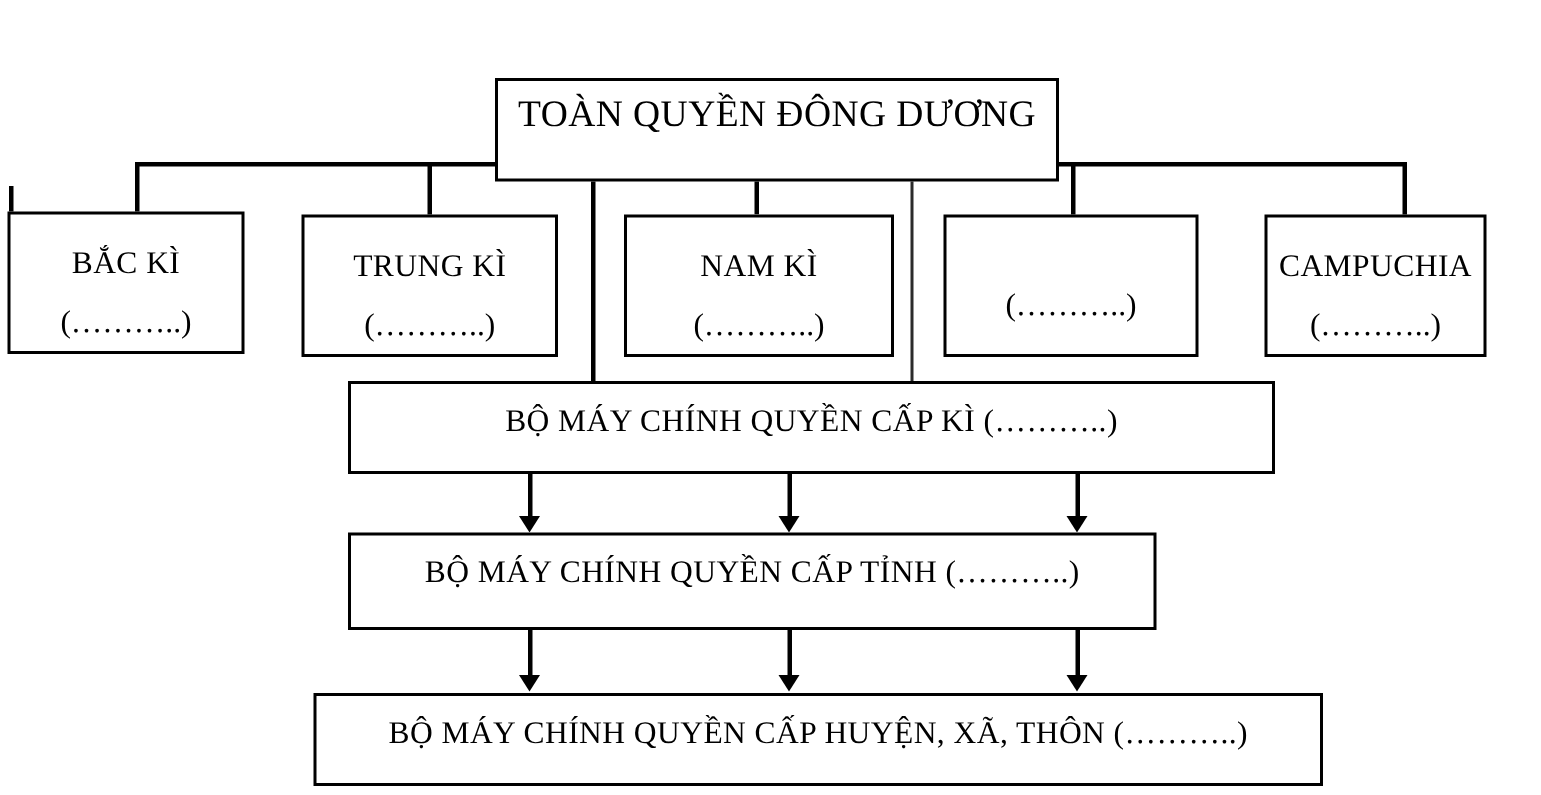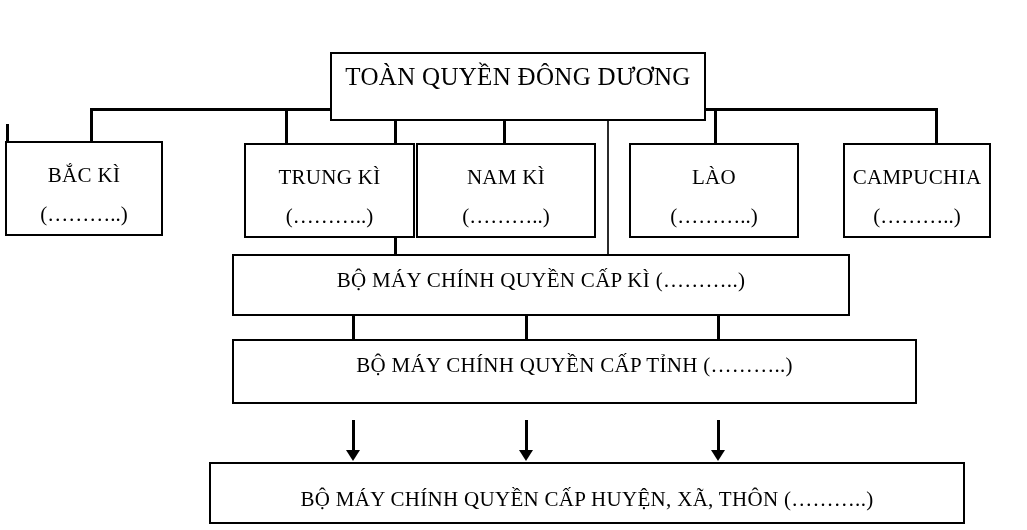--- a/index.html
+++ b/index.html
@@ -53,35 +53,35 @@
   
   .region-node {
     height: 95px;
     justify-content: center;
     padding-top: 12px;
   }
   .region-node .title-line { font-size: 21px; }
   .region-node .blank-line { font-size: 21px; margin-top: 14px; }
 
   #node-bac-ki     { left: 5px;   top: 141px; width: 158px; }
-  #node-trung-ki   { left: 201px; top: 143px; width: 171px; margin-left: 43px; }
+  #node-trung-ki   { left: 201px; top: 143px; width: 171px; }
   #node-nam-ki     { left: 416px; top: 143px; width: 180px; }
   #node-lao        { left: 629px; top: 143px; width: 170px; }
   #node-campuchia  { left: 843px; top: 143px; width: 148px; }
 
   
   .level-node {
     justify-content: flex-start;
     padding-top: 12px;
   }
   .level-node .title-line { font-size: 21px; }
 
   #node-cap-ki    { left: 232px; top: 254px; width: 618px; height: 62px; font-family: Liberation Serif, serif; }
-  #node-cap-tinh  { left: 232px; top: 339px; width: 685px; height: 65px; }
-  #node-cap-huyen { left: 209px; top: 462px; width: 756px; height: 62px; justify-content: center; }
+  #node-cap-tinh  { left: 232px; top: 355px; width: 539px; height: 65px; }
+  #node-cap-huyen { left: 209px; top: 462px; width: 673px; height: 62px; }
 
   
   .hline {
     position: absolute;
     background: #000000;
     height: 2.5px;
     z-index: 1;
   }
   .vline {
     position: absolute;
@@ -142,21 +142,20 @@
     <div class="title-line">TRUNG KÌ</div>
     <div class="blank-line">(………..)</div>
   </div>
 
   <div class="node region-node" id="node-nam-ki">
     <div class="title-line">NAM KÌ</div>
     <div class="blank-line">(………..)</div>
   </div>
 
   <div class="node region-node" id="node-lao">
-    <div class="title-line">LÀO</div>
     <div class="blank-line">(………..)</div>
   </div>
 
   <div class="node region-node" id="node-campuchia">
     <div class="title-line">CAMPUCHIA</div>
     <div class="blank-line">(………..)</div>
   </div>
 
   <div class="node level-node" id="node-cap-ki">
     <div class="title-line">BỘ MÁY CHÍNH QUYỀN CẤP KÌ (………..)</div>

